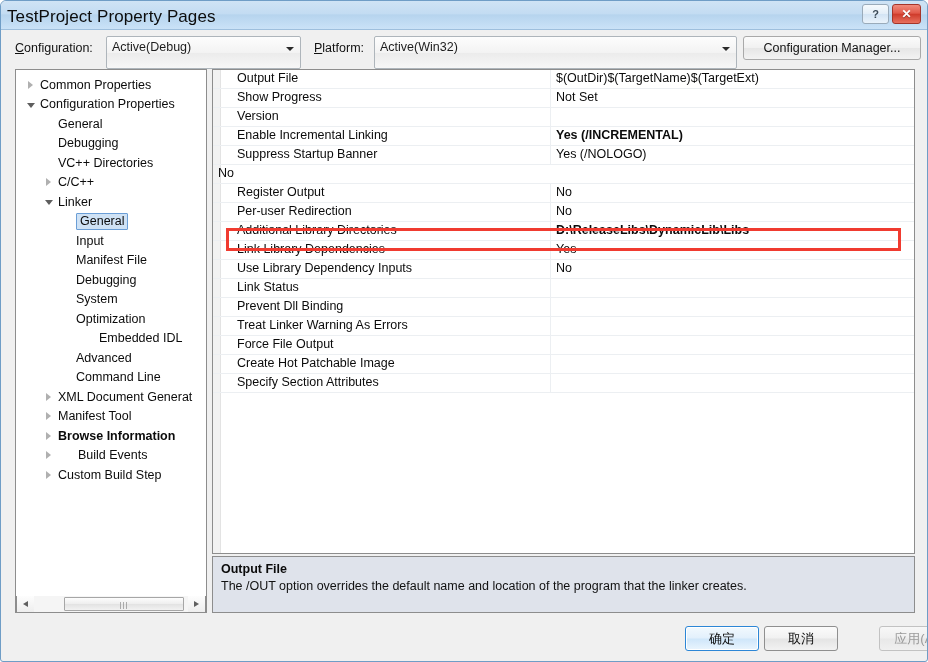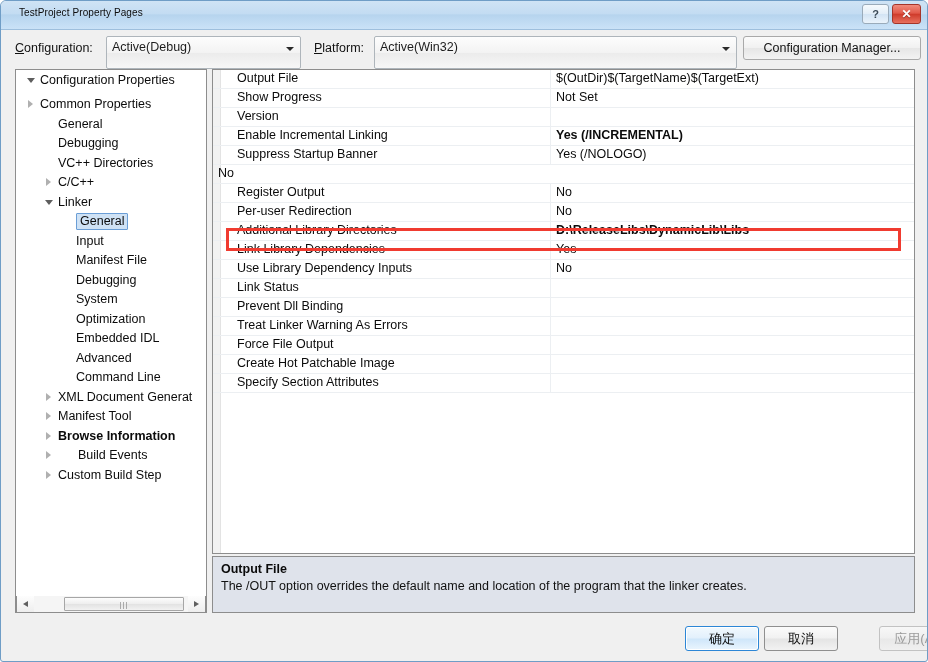--- a/index.html
+++ b/index.html
@@ -19,22 +19,22 @@
     overflow: hidden;
   }
   
   #titlebar {
     position: absolute; left: 0; top: 0; right: 0; height: 29px;
     background: linear-gradient(to bottom, #cfe3f5 0%, #c3dcf2 45%, #b6d4ee 50%, #cae2f7 100%);
     border-bottom: 1px solid #9ebfdd;
     border-radius: 5px 5px 0 0;
   }
   #title-text {
-    position: absolute; left: 18px; top: 6px;
-    font-size: 10px; color: #0c0c0c;
+    position: absolute; left: 6px; top: 6px;
+    font-size: 17px; color: #0c0c0c;
     letter-spacing: 0.1px;
     white-space: nowrap;
   }
   .tb-btn {
     position: absolute; top: 3px;
     height: 20px;
     border: 1px solid #9aabba;
     border-radius: 3px;
     display: flex; align-items: center; justify-content: center;
     font-size: 11px; font-weight: bold;
@@ -254,32 +254,32 @@
     <div class="combo" id="plat-combo">
       <span>Active(Win32)</span>
       <span class="combo-arrow"></span>
     </div>
     <div id="cfgmgr-btn">
       <span>Configuration Manager...</span>
     </div>
   </div>
 
   <div id="tree-panel">
+      <div class="tree-item" style="margin-top: 5px;">
+        <span class="exp" style="left: 8px;">
+          <span class="tri-closed"></span>
+        </span>
+        <span class="tree-label" style="margin-left: 24px;">Common Properties</span>
+      </div>
       <div class="tree-item">
         <span class="exp" style="left: 8px;">
           <span class="tri-open"></span>
         </span>
         <span class="tree-label" style="margin-left: 24px;">Configuration Properties</span>
       </div>
-      <div class="tree-item" style="margin-top: 5px;">
-        <span class="exp" style="left: 8px;">
-          <span class="tri-closed"></span>
-        </span>
-        <span class="tree-label" style="margin-left: 24px;">Common Properties</span>
-      </div>
       <div class="tree-item">
         <span class="tree-label" style="margin-left: 42px;">General</span>
       </div>
       <div class="tree-item">
         <span class="tree-label" style="margin-left: 42px;">Debugging</span>
       </div>
       <div class="tree-item">
         <span class="tree-label" style="margin-left: 42px;">VC++ Directories</span>
       </div>
       <div class="tree-item">
@@ -306,21 +306,21 @@
       <div class="tree-item">
         <span class="tree-label" style="margin-left: 60px;">Debugging</span>
       </div>
       <div class="tree-item">
         <span class="tree-label" style="margin-left: 60px;">System</span>
       </div>
       <div class="tree-item">
         <span class="tree-label" style="margin-left: 60px;">Optimization</span>
       </div>
       <div class="tree-item">
-        <span class="tree-label" style="margin-left: 60px;">Embedded IDL</span>
+        <span class="tree-label" style="margin-left: 83px;">Embedded IDL</span>
       </div>
       <div class="tree-item">
         <span class="tree-label" style="margin-left: 60px;">Advanced</span>
       </div>
       <div class="tree-item">
         <span class="tree-label" style="margin-left: 60px;">Command Line</span>
       </div>
       <div class="tree-item">
         <span class="exp" style="left: 26px;">
           <span class="tri-closed"></span>

